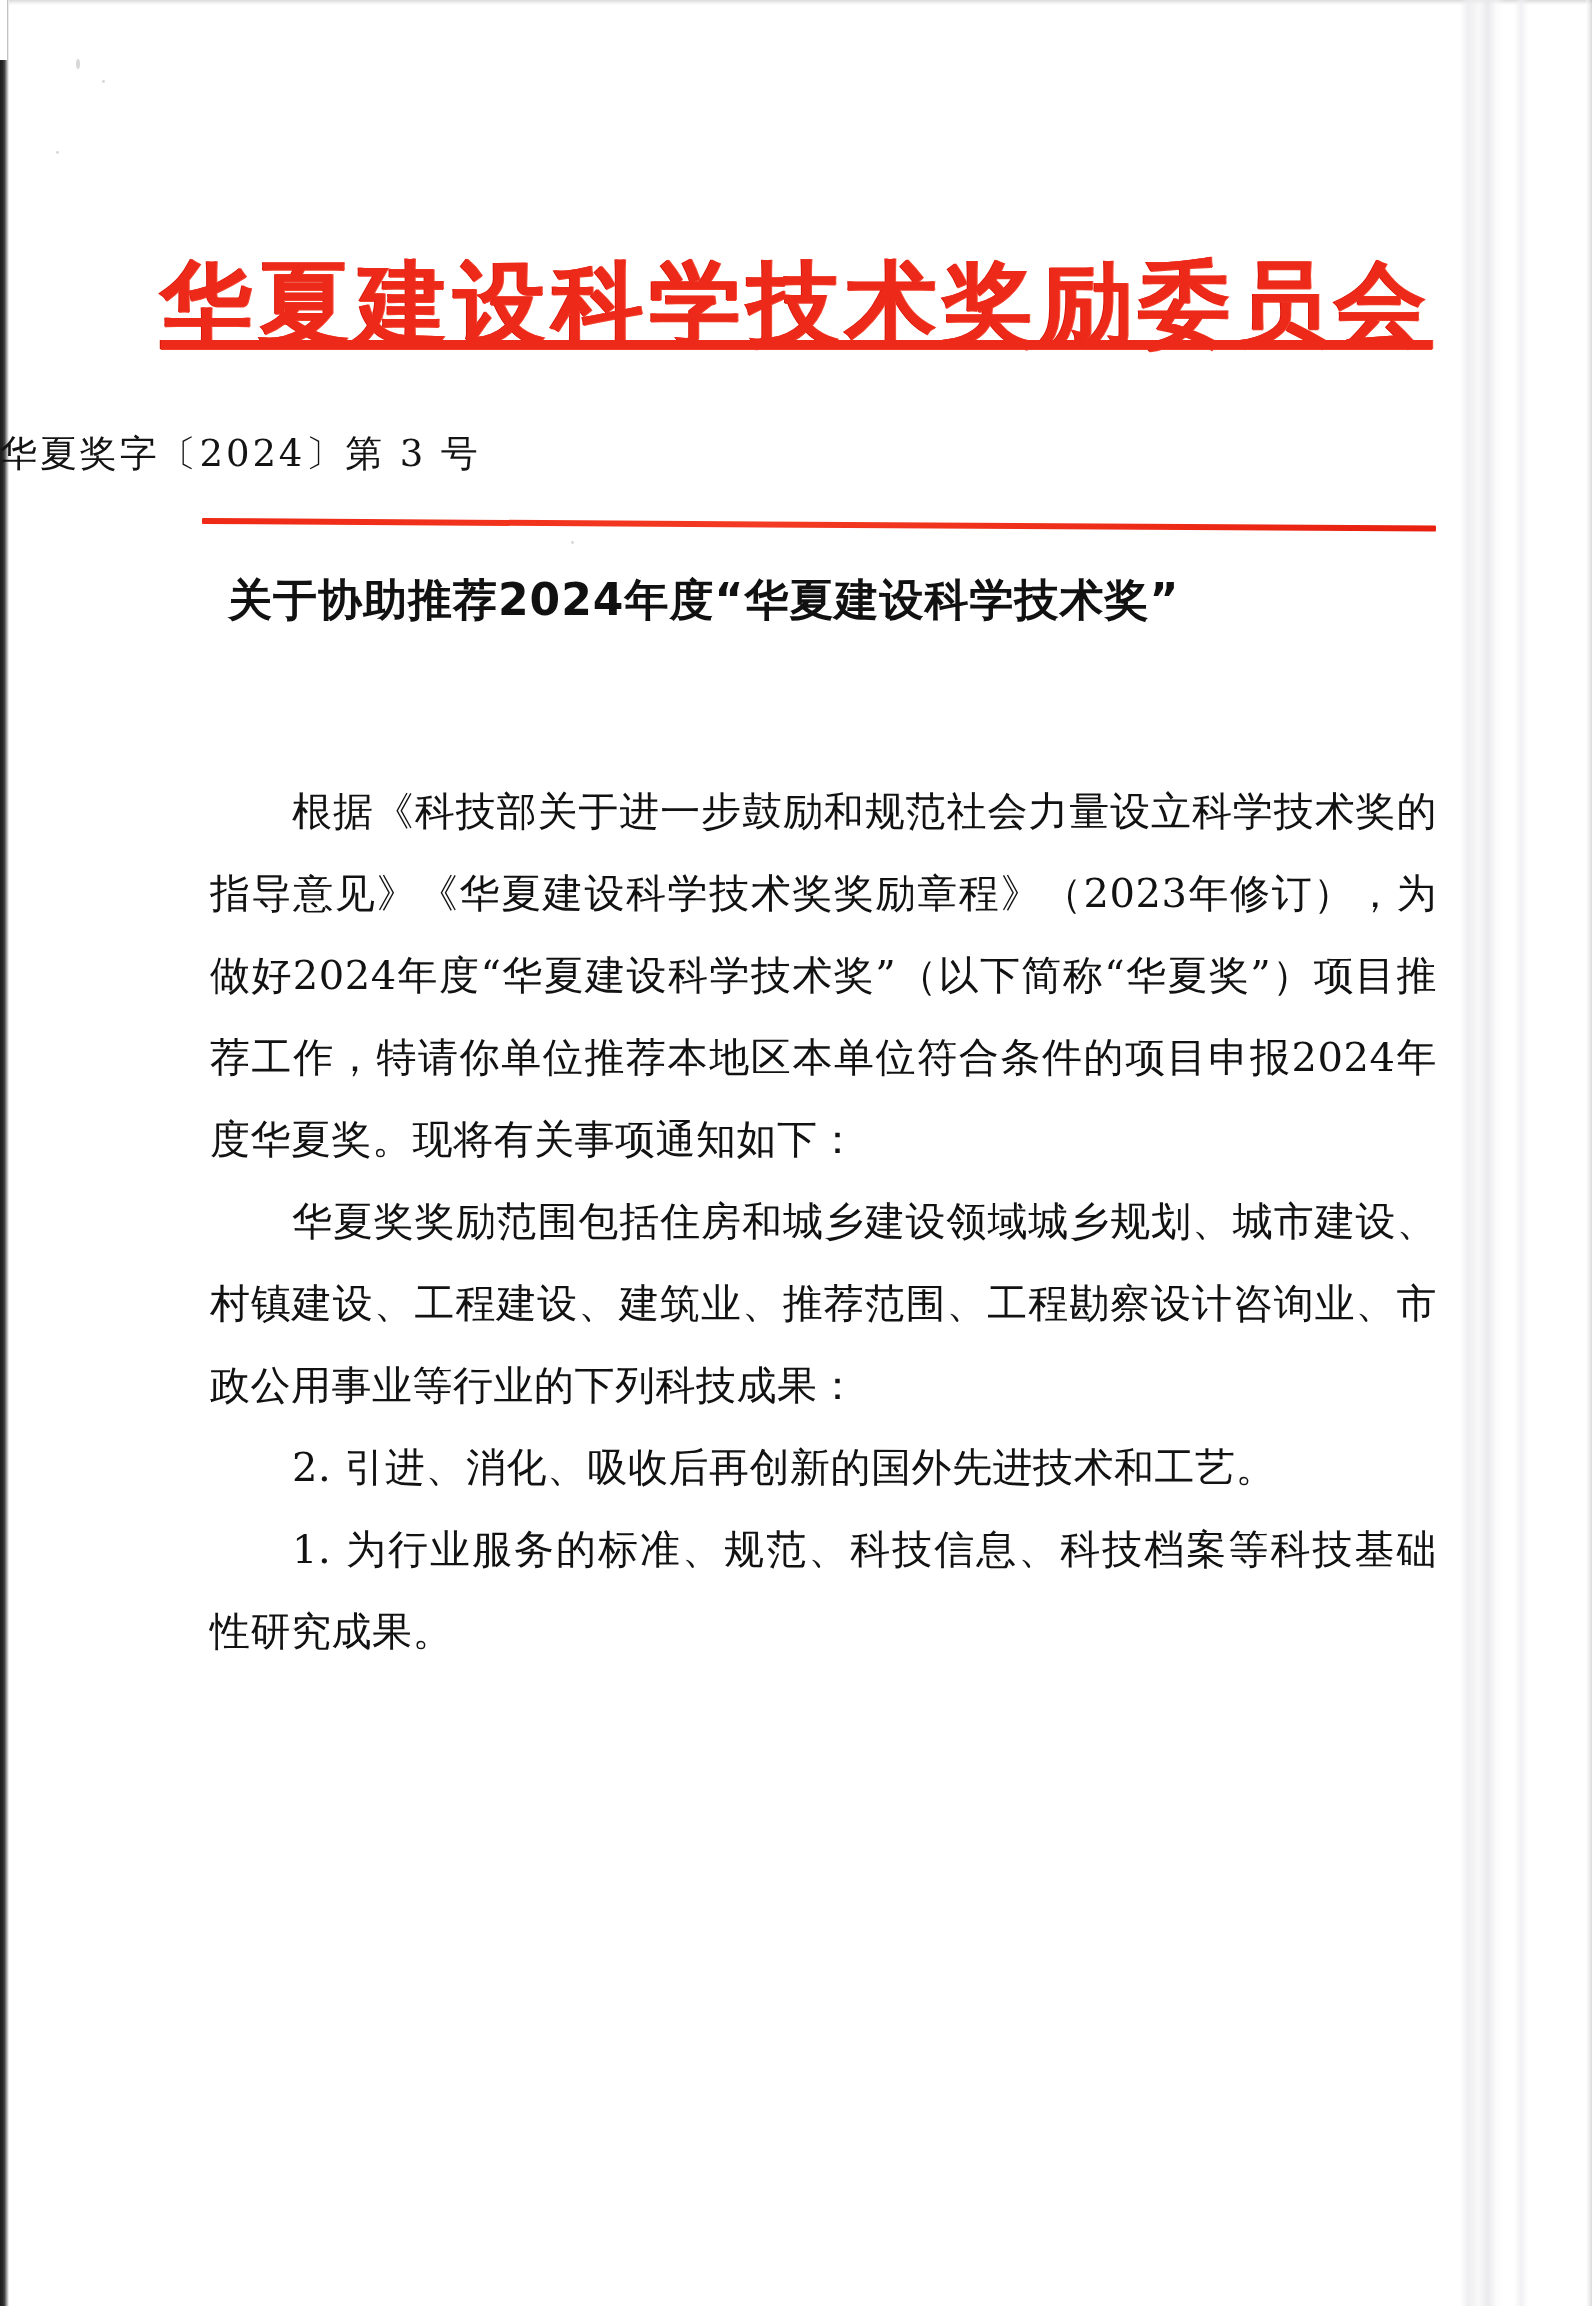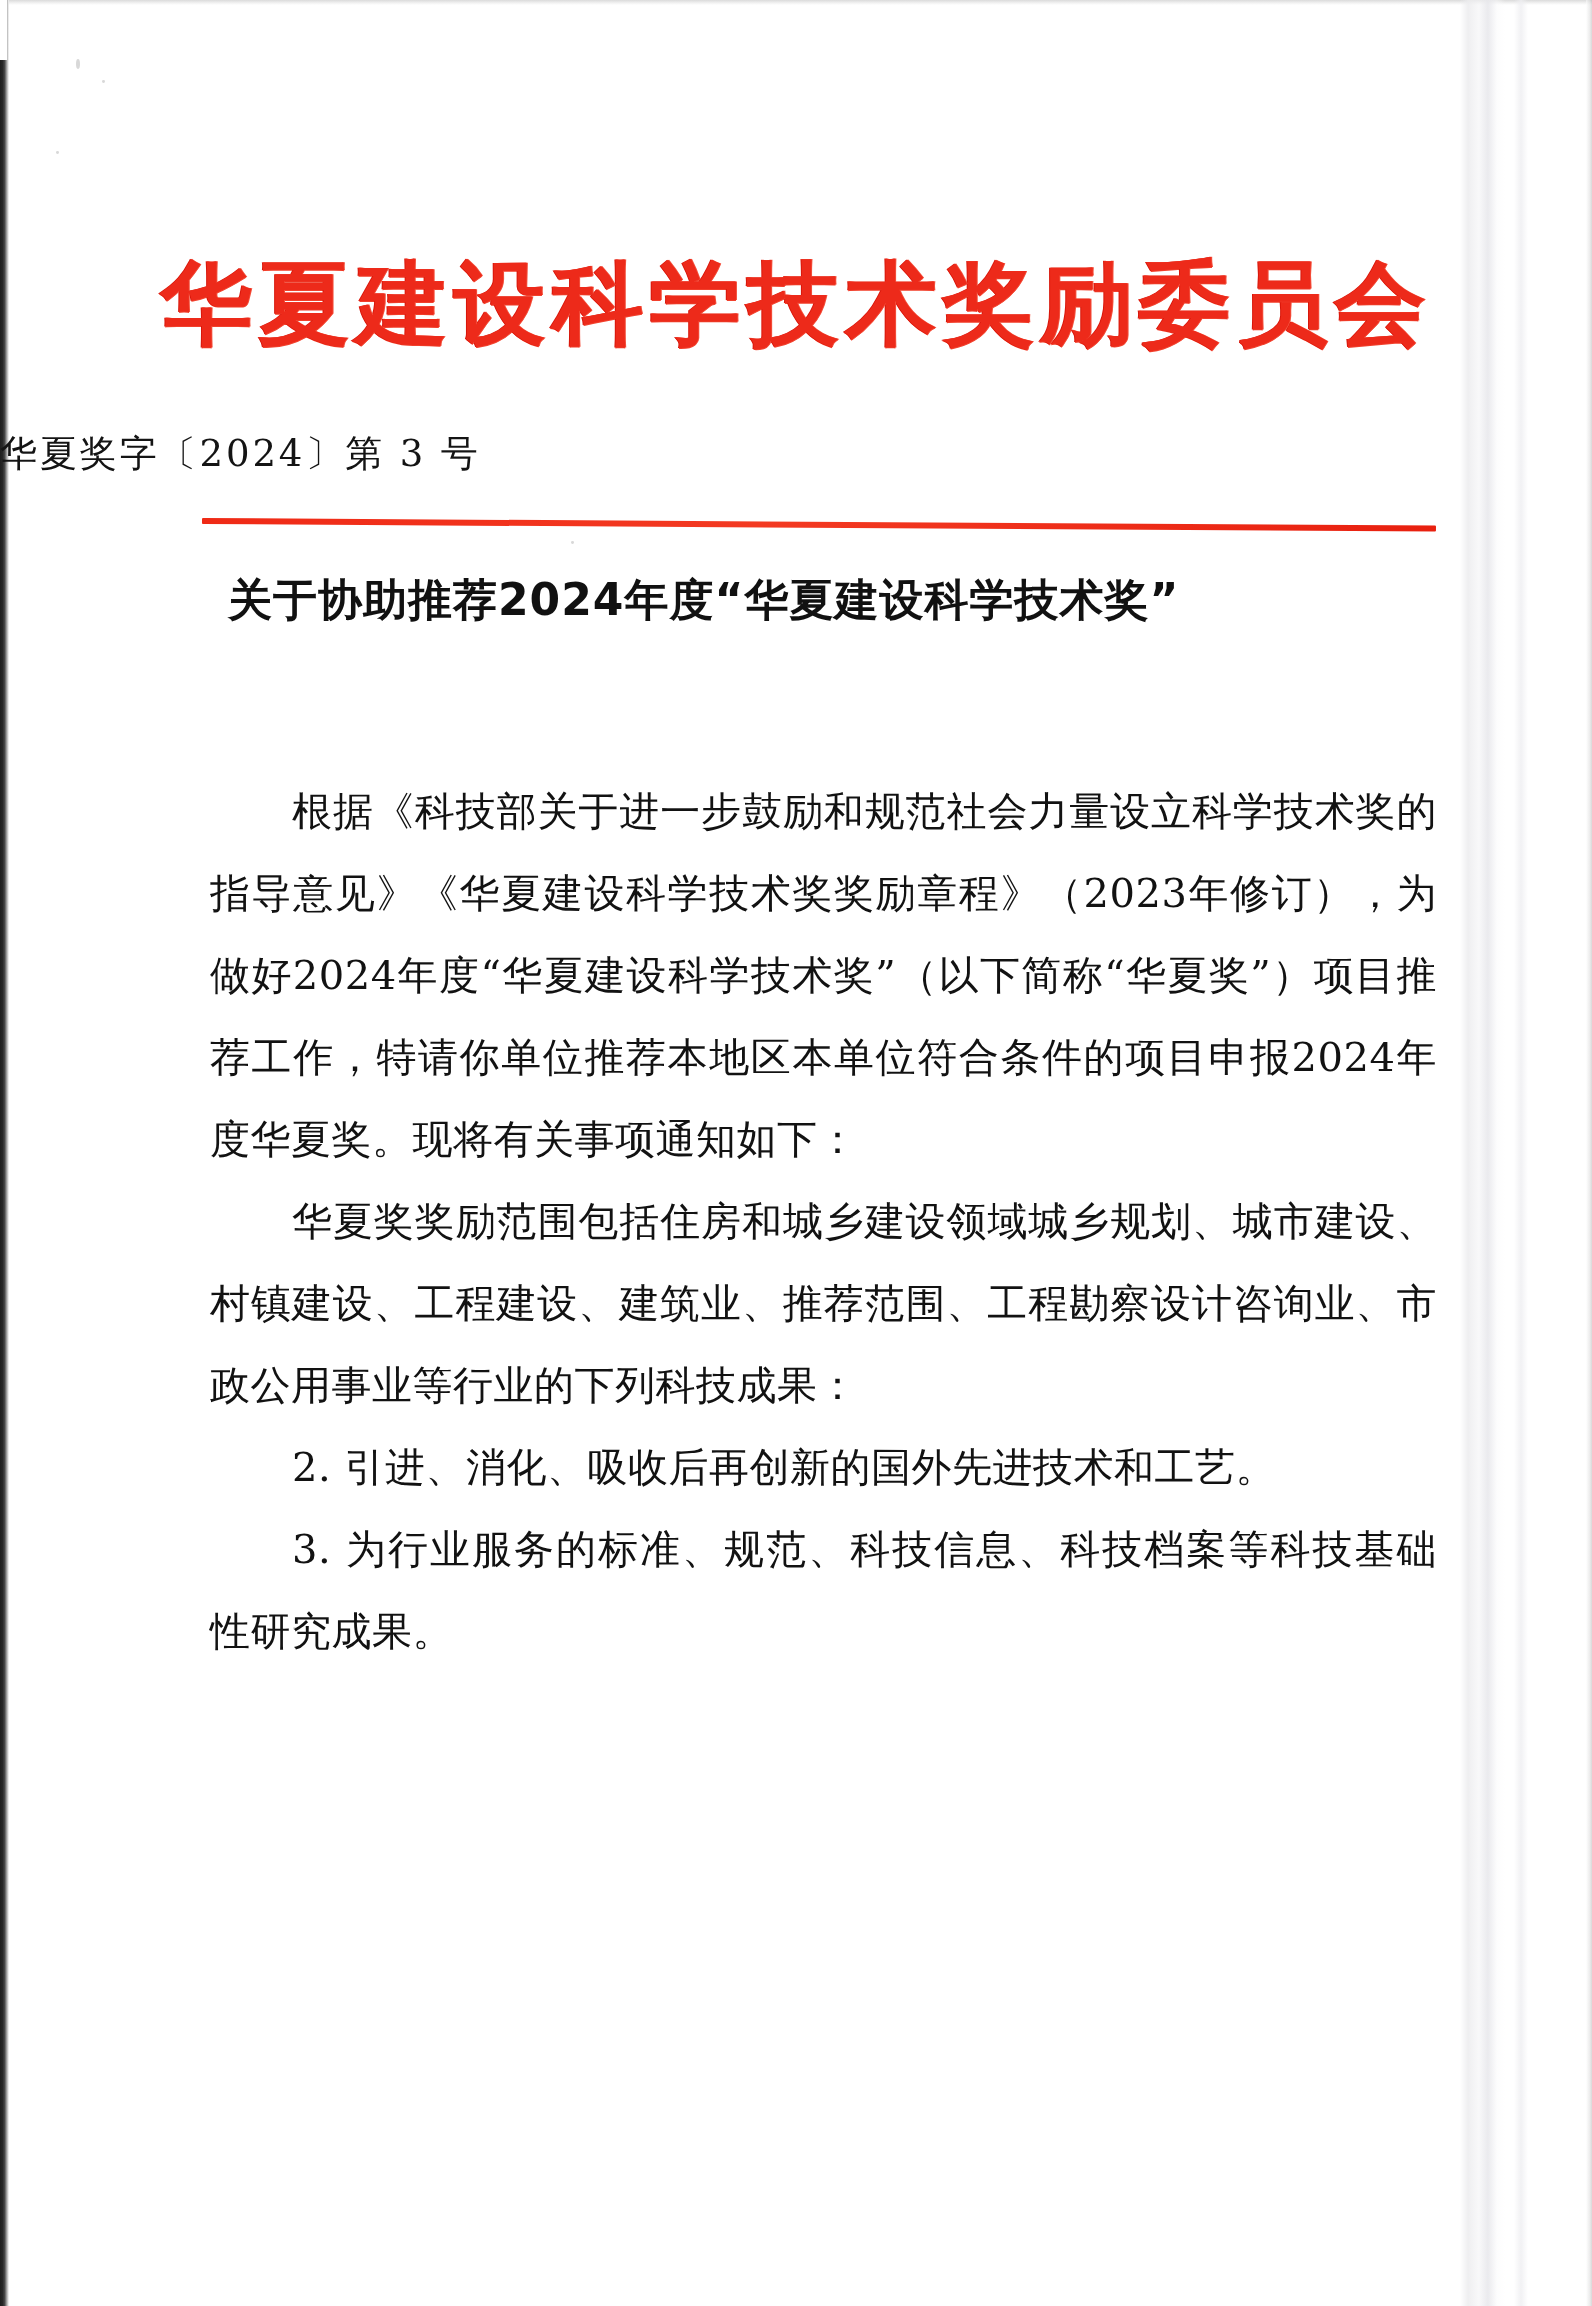--- a/index.html
+++ b/index.html
@@ -106,20 +106,21 @@
     font-weight: 700;
     font-size: 91px;
     line-height: 1.06;
     letter-spacing: 6.8px;
     color: #ed2a1a;
     text-shadow:
        1px 0 0 #f4503c,
       -1px 0 0 #d8160a,
        0 1px 0 #f2402c;
     white-space: nowrap;
+    text-decoration: underline;
   }
 
   
   .doc-number {
     position: absolute;
     left: 0;
     top: 429px;
     width: 1593px;
     text-align: left;
     font-family: "DejaVu Serif", "Liberation Serif", serif;
@@ -220,18 +221,18 @@
 
       <p class="p indent">根据《科技部关于进一步鼓励和规范社会力量设立科学技术奖的指导意见》《华夏建设科学技术奖奖励章程》（2023年修订），为做好2024年度“华夏建设科学技术奖”（以下简称“华夏奖”）项目推荐工作，特请你单位推荐本地区本单位符合条件的项目申报2024年度华夏奖。现将有关事项通知如下：</p>
 
 
 
       <p class="p indent">华夏奖奖励范围包括住房和城乡建设领域城乡规划、城市建设、村镇建设、工程建设、建筑业、推荐范围、工程勘察设计咨询业、市政公用事业等行业的下列科技成果：</p>
 
 
       <p class="p indent">2. 引进、消化、吸收后再创新的国外先进技术和工艺。</p>
 
-      <p class="p indent">3. 为行业服务的标准、规范、科技信息、科技档案等科技基础性研究成果。</p>
+      <p class="p indent">1. 为行业服务的标准、规范、科技信息、科技档案等科技基础性研究成果。</p>
 
     </div>
   </div>
 </div>
 
 
 </body></html>

